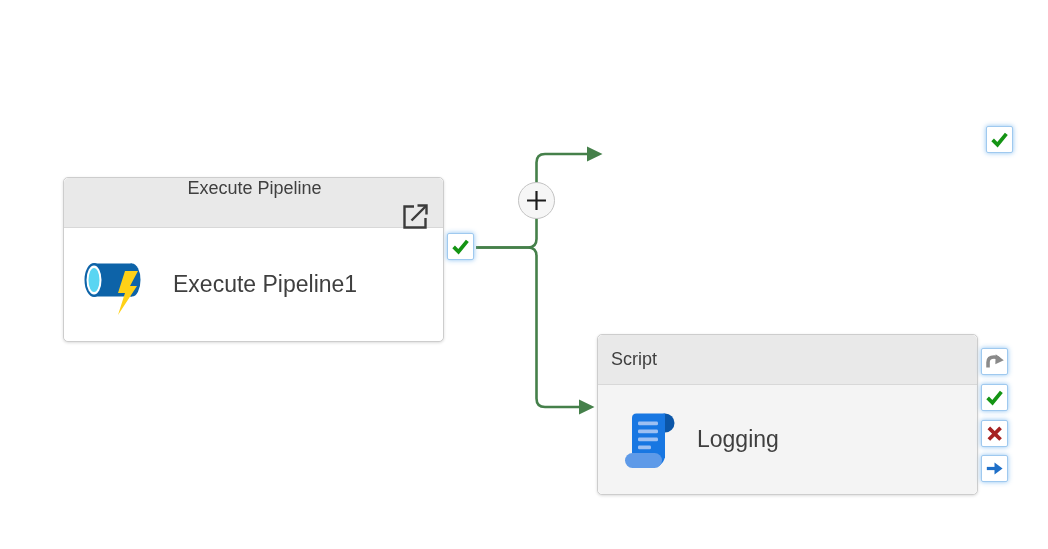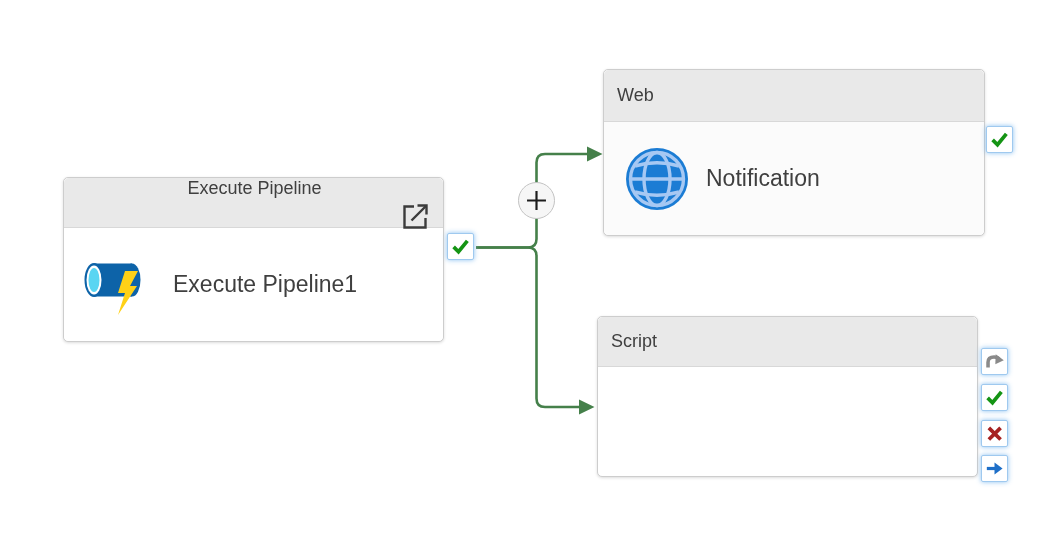--- a/index.html
+++ b/index.html
@@ -76,42 +76,39 @@
           <ellipse cx="13" cy="27" rx="9.5" ry="17" fill="#0d63a8"></ellipse>
           <ellipse cx="13" cy="27" rx="7.5" ry="14.5" fill="#ffffff"></ellipse>
           <ellipse cx="13" cy="27" rx="5.5" ry="12" fill="#5ad5f2"></ellipse>
           <polygon points="44,18 57,18 49,33 56,33 37,62 44,40 37,40" fill="#ffd117"></polygon>
         </svg>
       </span>
       <span class="node-title">Execute Pipeline1</span>
     </div>
   </div>
 
-  <div class="node" style="left:603px; top:69px; width:382px; height:167px;">
-    <div class="node-header" style="height:52px;">
-      <span>Web</span>
+
+  <div class="node" style="left:597px; top:334px; width:381px; height:161px;">
+    <div class="node-header" style="height:50px;">
+      <span>Script</span>
     </div>
-    <div class="node-body" style="height:113px; background:#fbfbfb; padding-left:20px; gap:16px;">
+    <div class="node-body" style="height:109px; background:#f4f4f4; padding-left:20px; gap:15px;">
       <span class="activity-icon">
-        <svg width="66" height="66" viewBox="0 0 66 66">
-          <circle cx="33" cy="33" r="31" fill="#1b7cd4"></circle>
-          <circle cx="33" cy="33" r="26.5" fill="none" stroke="#a6c8f3" stroke-width="3.4"></circle>
-          <ellipse cx="33" cy="33" rx="13" ry="26.5" fill="none" stroke="#a6c8f3" stroke-width="3.4"></ellipse>
-          <path d="M6.5 33 H59.5" fill="none" stroke="#a6c8f3" stroke-width="3.4"></path>
-          <path d="M11 20 Q33 13.5 55 20" fill="none" stroke="#a6c8f3" stroke-width="3.4"></path>
-          <path d="M11 46 Q33 52.5 55 46" fill="none" stroke="#a6c8f3" stroke-width="3.4"></path>
+        <svg width="64" height="64" viewBox="0 0 64 64">
+          <circle cx="47" cy="15" r="9.5" fill="#0b56a8"></circle>
+          <path d="M14 10 Q14 5.5 18.5 5.5 H47 V50 H14 Z" fill="#1877e2"></path>
+          <path d="M47 40 V47 Q47 55 39 59 H30 Q44 56 44 44 Z" fill="#1877e2"></path>
+          <rect x="7" y="45" width="37" height="15" rx="7.5" fill="#5e9ae8"></rect>
+          <rect x="20" y="13.5" width="20" height="3.8" rx="1.4" fill="#9dc0f2"></rect>
+          <rect x="20" y="21.5" width="20" height="3.8" rx="1.4" fill="#9dc0f2"></rect>
+          <rect x="20" y="29.5" width="20" height="3.8" rx="1.4" fill="#9dc0f2"></rect>
+          <rect x="20" y="37.5" width="13" height="3.8" rx="1.4" fill="#9dc0f2"></rect>
         </svg>
       </span>
-      <span class="node-title">Notification</span>
-    </div>
-  </div>
-
-  <div class="node" style="left:597px; top:316px; width:381px; height:161px;">
-    <div class="node-header" style="height:50px;">
-      <span>Script</span>
+      <span class="node-title">Logging</span>
     </div>
   </div>
 
   <div class="port-badge" style="left:447px; top:233px;">
     <svg width="21" height="21" viewBox="0 0 26 26">
       <polyline points="4.5,13.5 10.5,19.5 21.5,6" fill="none" stroke-width="4.6" stroke="#149414"></polyline>
     </svg>
   </div>
 
   <div class="port-badge" style="left:986px; top:126px;">

